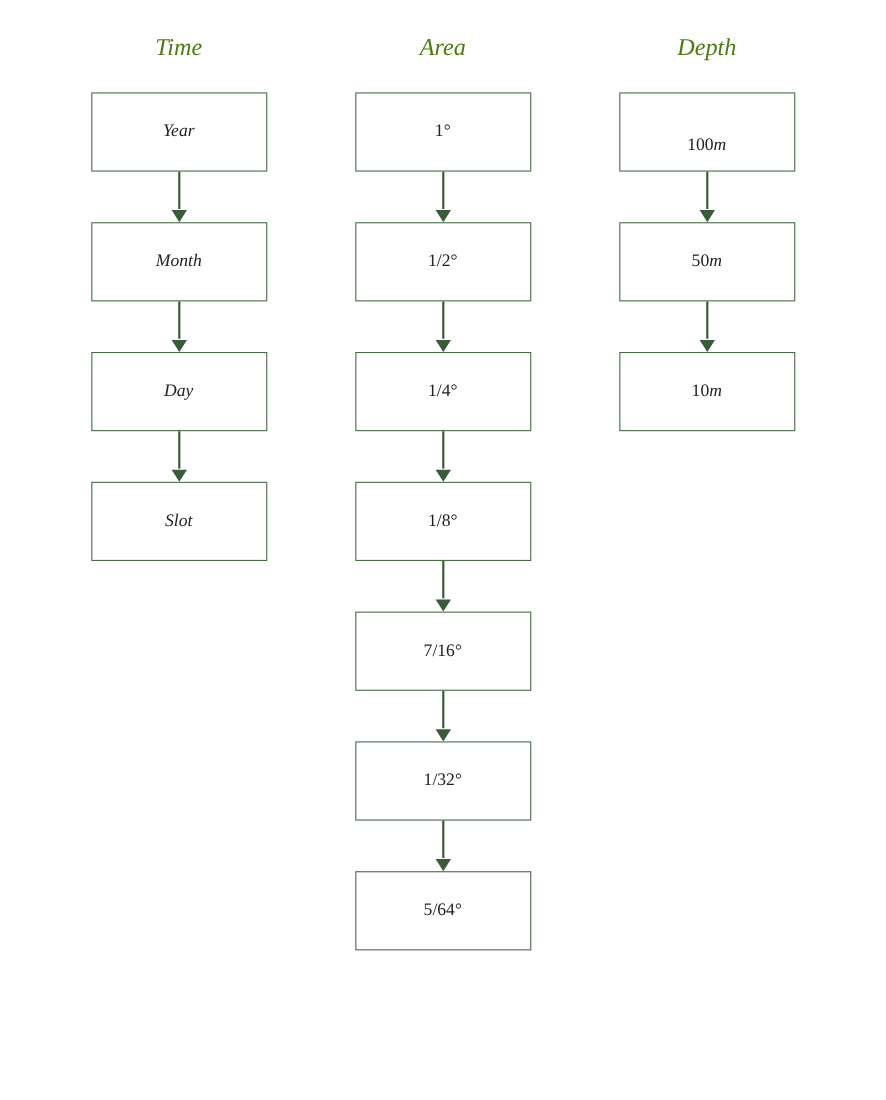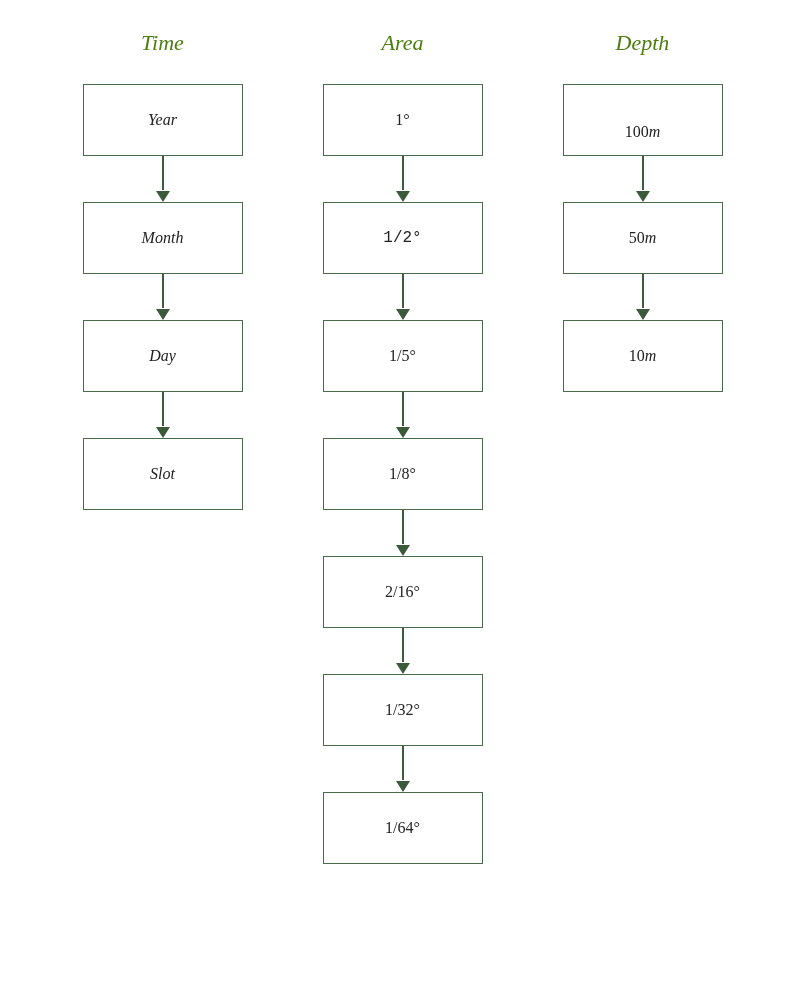--- a/index.html
+++ b/index.html
@@ -134,41 +134,41 @@
       </div>
     </div>
 
     <div class="column area-column">
       <div class="column-header">Area</div>
       <div class="box">
         <span style="font-style:normal;">1°</span>
       </div>
       <div class="arrow-spacer"></div>
       <div class="box">
-        <span style="font-style:normal;font-family:Liberation Mono, monospace;">1/2°</span>
+        <span style="font-style:normal;">1/2°</span>
       </div>
       <div class="arrow-spacer"></div>
       <div class="box">
-        <span style="font-style:normal;">1/5°</span>
+        <span style="font-style:normal;">1/4°</span>
       </div>
       <div class="arrow-spacer"></div>
       <div class="box">
         <span style="font-style:normal;text-align:right;">1/8°</span>
       </div>
       <div class="arrow-spacer"></div>
       <div class="box">
-        <span style="font-style:normal;">2/16°</span>
+        <span style="font-style:normal;">7/16°</span>
       </div>
       <div class="arrow-spacer"></div>
       <div class="box">
         <span style="font-style:normal;">1/32°</span>
       </div>
       <div class="arrow-spacer"></div>
       <div class="box">
-        <span style="font-style:normal;">1/64°</span>
+        <span style="font-style:normal;">5/64°</span>
       </div>
     </div>
 
     <div class="column depth-column">
       <div class="column-header">Depth</div>
       <div class="box">
         <span style="font-style:normal;margin-top:24px;">100<span style="font-style:italic;">m</span></span>
       </div>
       <div class="arrow-spacer"></div>
       <div class="box">

